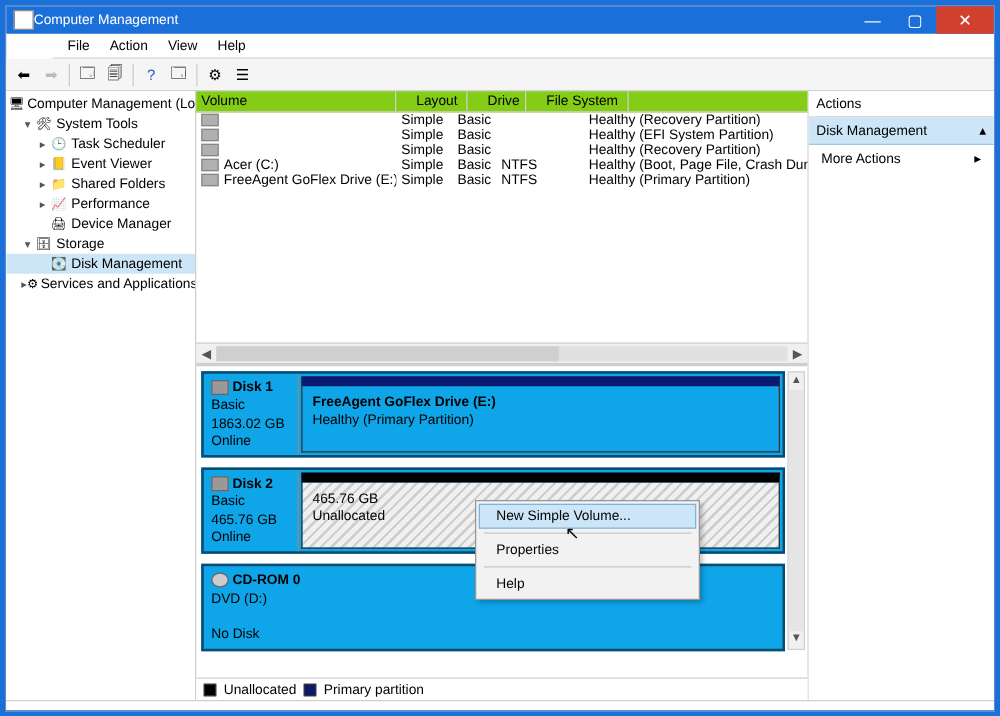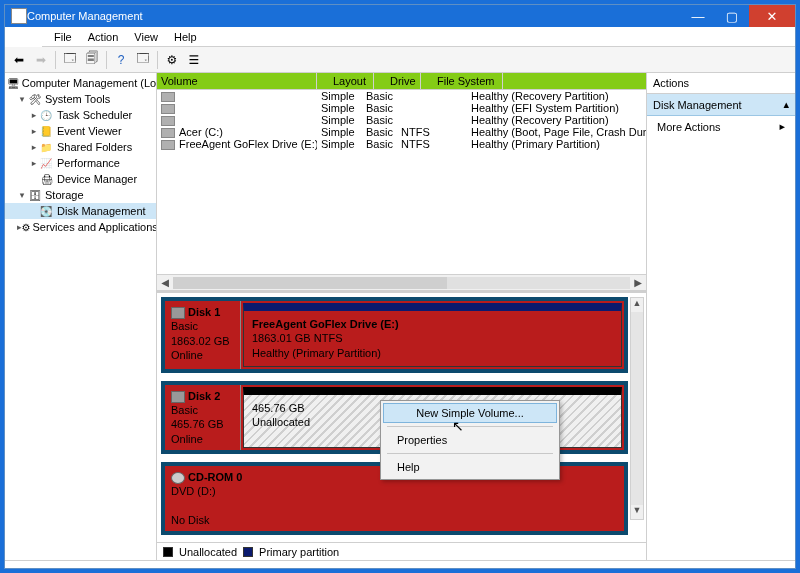--- a/index.html
+++ b/index.html
@@ -47,21 +47,21 @@
 .colFs  { width: 70px; } .colSta { flex: 1; }
 .vicon { width: 14px; height: 10px; display: inline-block; background: #b0b0b0; border: 1px solid #888; margin-right: 4px; vertical-align: middle; }
 .vollist-scroll { flex: 1; overflow: hidden; }
 .vlist-hscroll { height: 16px; display:flex; align-items:center; border-top:1px solid #d0d0d0; background:#f0f0f0; }
 .vlist-hscroll .ar { width:16px; text-align:center; color:#555; font-size:10px; }
 .vlist-hscroll .trk { flex:1; height:12px; background:#e0e0e0; position:relative; }
 .vlist-hscroll .th { position:absolute; left:0; top:0; width:60%; height:100%; background:#cfcfcf; }
 
 
 .diskmap { flex: 1; overflow: hidden; position: relative; padding: 4px 18px 0 4px; }
-.diskrow { display: flex; margin-bottom: 8px; border: 4px solid #0c4a6e; background: #b91c1c; min-height: 62px; }
+.diskrow { display: flex; margin-bottom: 8px; border: 2px solid #0c4a6e; background: #0ea5e9; min-height: 62px; }
 .disklabel { width: 76px; border-right: 1px solid #8a8a8a; padding: 4px 6px; font-size: 11px; line-height: 1.3; }
 .disklabel b { font-weight: bold; }
 .dlicon { width:14px; height:12px; display:inline-block; background:#999; border:1px solid #666; margin-right:3px; vertical-align:middle; }
 .diskvol { flex: 1; margin: 2px; border: 1px solid #333; position: relative; padding: 6px 8px; line-height: 1.3; }
 .diskvol.primary { border-top: 8px solid #0b1a6e; }
 .diskvol.unalloc {
   border-top: 8px solid #000;
   background-image: repeating-linear-gradient(135deg, #f0f0f0 0, #f0f0f0 4px, #cfcfcf 4px, #cfcfcf 6px);
 }
 .diskvol .dvtitle { font-weight: bold; }
@@ -77,21 +77,21 @@
 
 
 .actions { width: 148px; background: #fff; }
 .actions-hdr { padding: 4px 6px; border-bottom: 1px solid #cfcfcf; font-weight: normal; }
 .actions-sub { background: #cde6f7; padding: 4px 6px; border-bottom: 1px solid #9bc6e4; display:flex; align-items:center; justify-content:space-between; font-size:12px; }
 .actions-item { padding: 4px 10px; display:flex; align-items:flex-end; justify-content:space-between; }
 
 
 .ctxmenu { position: absolute; left: 380px; top: 400px; width: 180px; background: #f2f2f2; border: 1px solid #969696; box-shadow: 2px 2px 4px rgba(0,0,0,0.25); z-index: 50; padding: 2px; }
 .ctxitem { padding: 4px 14px; white-space: nowrap; }
-.ctxitem.hover { background: #cde6f7; border: 1px solid #7eb4dc; padding: 3px 13px; color:#000;text-align:center; }
+.ctxitem.hover { background: #cde6f7; border: 1px solid #7eb4dc; padding: 3px 13px; color:#000; }
 .ctxitem.disabled { color: #9a9a9a; }
 .ctxsep { height: 1px; background: #c8c8c8; margin: 3px 4px; }
 
 
 .cursor { position:absolute; left:452px; top:418px; font-size:14px; color:#000; z-index:60; pointer-events:none; }
 
 .status { height: 8px; background: #fff; border-top: 1px solid #cfcfcf; }
 </style>
 </head>
 <body>
@@ -242,21 +242,20 @@
 
         <div class="diskrow">
           <div class="disklabel">
             <span class="dlicon"></span><b>Disk 1</b><br>
             <span>Basic</span><br>
             <span>1863.02 GB</span><br>
             <span>Online</span>
           </div>
           <div class="diskvol primary">
             <div class="dvtitle">FreeAgent GoFlex Drive  (E:)</div>
-            <div>1863.01 GB NTFS</div>
             <div>Healthy (Primary Partition)</div>
           </div>
         </div>
 
         <div class="diskrow">
           <div class="disklabel">
             <span class="dlicon"></span><b>Disk 2</b><br>
             <span>Basic</span><br>
             <span>465.76 GB</span><br>
             <span>Online</span>

